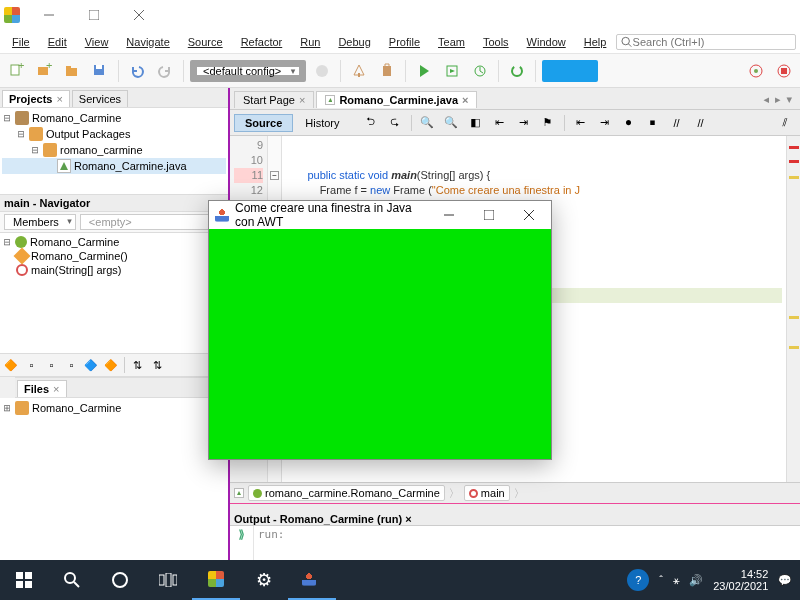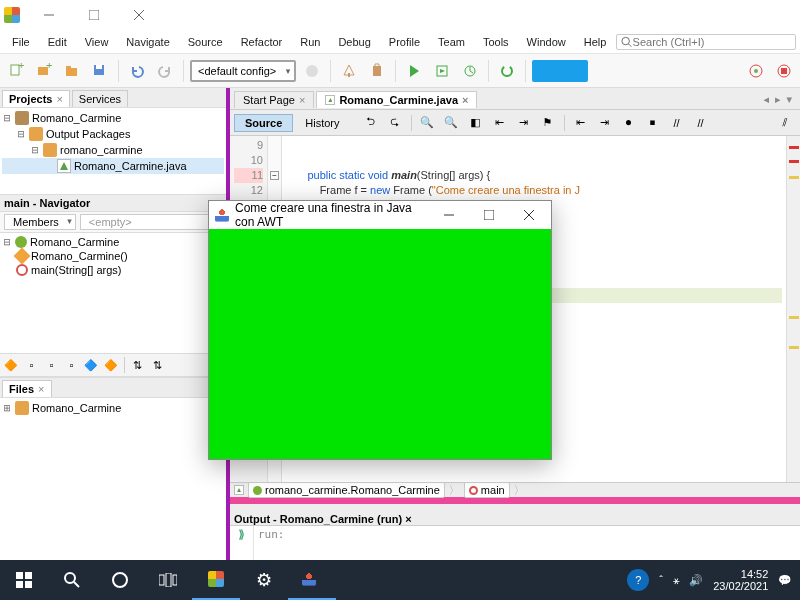--- a/index.html
+++ b/index.html
@@ -7,34 +7,34 @@
 
 .titlebar { height: 30px; background: #fff; display: flex; align-items: center; padding: 0 4px; }
 .titlebar .logo { width: 16px; height: 16px; margin-right: 6px; background:
   conic-gradient(#e05c3b 0 90deg, #4aa3df 90deg 180deg, #7bb236 180deg 270deg, #f1c40f 270deg); border-radius: 2px; }
 .titlebar .title { flex: 1; color: #777; }
 .winbtns { display: flex; }
 .winbtn { width: 45px; height: 30px; display: flex; align-items: center; justify-content: center; color: #666; }
 .winbtn svg { width: 10px; height: 10px; }
 
 .menubar { height: 24px; background: #fff; border-bottom: 1px solid #e5e5e5; display: flex; align-items: center; padding: 0 4px; gap: 2px; }
-.menubar .mi { padding: 3px 8px; color: #222; }
+.menubar .mi { padding: 3px 8px; color: #222; text-decoration: underline; }
 .search-wrap { margin-left: auto; display: flex; align-items: center; border: 1px solid #ccc; border-radius: 2px; padding: 1px 4px; width: 190px; }
 .search-wrap input { border: none; outline: none; width: 100%; font-size: 11px; }
 
 .toolbar { height: 34px; background: #f8f8f8; border-bottom: 1px solid #dcdcdc; display: flex; align-items: center; padding: 0 4px; gap: 4px; }
 .tbtn { width: 24px; height: 24px; border: 1px solid transparent; display: flex; align-items: center; justify-content: center; border-radius: 2px; }
 .tbtn svg { width: 16px; height: 16px; }
 .tsep { width: 1px; height: 22px; background: #ddd; margin: 0 2px; }
-.config-sel { border: 2px solid #a3a3a3; border-radius: 2px; height: 22px; padding: 0 18px 0 6px; display: flex; align-items: center; font-size: 11px; position: relative; background: #fff; }
+.config-sel { border: 7px solid #a3a3a3; border-radius: 2px; height: 22px; padding: 0 18px 0 6px; display: flex; align-items: center; font-size: 11px; position: relative; background: #fff; }
 .config-sel::after { content:"▾"; position:absolute; right:4px; font-size:9px; color:#666; }
 .blue-rect { width: 56px; height: 22px; background: #1a9feb; border-radius: 2px; }
 
 .workarea { display: flex; height: 480px; }
-.left-col { width: 230px; display: flex; flex-direction: column; border-right: 4px solid #a21caf; }
+.left-col { width: 230px; display: flex; flex-direction: column; border-right: 2px solid #a21caf; }
 .panel-tabs { display: flex; background: #ededed; border-bottom: 1px solid #dcdcdc; padding: 2px 2px 0; gap: 2px; }
 .ptab { padding: 2px 6px; background: #fff; border: 1px solid #ccc; border-bottom: none; font-weight: bold; display:flex; align-items:center; gap:4px; }
 .ptab.inactive { background: #ededed; font-weight: normal; }
 .ptab .x { color:#888; font-weight:normal; }
 .panel-body { background: #fff; flex: 0 0 auto; overflow: hidden; padding: 2px; }
 .tree-row { display: flex; align-items: center; gap: 3px; padding: 1px 0; white-space: nowrap; }
 .tree-row.sel { background: #d6e9f8; }
 .exp { width:10px; text-align:center; color:#666; font-size:9px; }
 .ind1 { padding-left: 14px; } .ind2 { padding-left: 28px; } .ind3 { padding-left: 42px; }
 .ico-proj { width:14px;height:14px;background:#b58b55;border-radius:2px;display:inline-block; }
@@ -45,21 +45,21 @@
 .ico-ctor { width:12px;height:12px;background:#f1a33c;transform:rotate(45deg);display:inline-block; }
 .ico-method { width:12px;height:12px;border:2px solid #d95050;border-radius:50%;display:inline-block; }
 
 .nav-header { background:#ededed; border-top:1px solid #dcdcdc; border-bottom:1px solid #dcdcdc; padding:2px 4px; font-weight:bold; display:flex; align-items:center; }
 .nav-sub { background:#f8f8f8; border-bottom:1px solid #dcdcdc; padding:2px 4px; display:flex; gap:4px; align-items:center; }
 .nav-sel { border:1px solid #ccc; padding:1px 16px 1px 8px; background:#fff; position:relative; }
 .nav-sel::after{content:"▾";position:absolute;right:3px;font-size:9px;color:#666;}
 .nav-tb { height:24px; background:#f4f4f4; border-top:1px solid #dcdcdc; border-bottom:1px solid #dcdcdc; display:flex; align-items:center; padding:0 2px; gap:1px; }
 .nav-tb .nb { width:19px;height:19px;display:flex;align-items:center;justify-content:center; }
 
-.files-panel { border-top:1px solid #dcdcdc; }
+.files-panel { border-top:1px solid #dcdcdc;margin-left:15px; }
 
 .right-col { flex:1; display:flex; flex-direction:column; background:#f4f4f4; }
 .ed-tabs { height:22px; display:flex; align-items:center; padding:2px 4px 0; gap:2px; background:#ededed; border-bottom:1px solid #ccc; }
 .etab { padding:2px 8px; background:#ededed; border:1px solid #ccc; border-bottom:none; display:flex; align-items:center; gap:4px; }
 .etab.active { background:#fff; font-weight:bold; }
 .etab .x{color:#888;}
 .ed-nav { margin-left:auto; display:flex; gap:6px; color:#888; padding:0 4px; }
 .ed-toolbar { height:26px; background:#ededed; border-bottom:1px solid #ccc; display:flex; align-items:center; padding:0 4px; gap:2px; }
 .ed-toolbar .srcbtn { padding:2px 10px; background:#c9dff2; border:1px solid #8fb6d9; font-weight:bold; }
 .ed-toolbar .histbtn { padding:2px 10px; }
@@ -68,21 +68,21 @@
 .gutter { width:38px; background:#f4f4f4; border-right:1px solid #e0e0e0; text-align:right; padding:2px 4px; color:#888; font-family:monospace; font-size:11px; line-height:15px; }
 .gutter .err { background:#ffd4d4; }
 .fold { width:14px; border-right:1px solid #e0e0e0; background:#fafafa; padding-top:2px; }
 .fold .fm { width:9px;height:9px;border:1px solid #999;margin:3px auto;font-size:8px;line-height:7px;text-align:center; }
 .code { flex:1; font-family:Consolas,monospace; font-size:12px; line-height:15px; padding:2px 4px; white-space:pre; color:#333; }
 .kw{color:#1a5fd4;} .fn{font-weight:bold;font-style:italic;} .str{color:#c96f16;} .hl{background:#e8f0d8;}
 .ed-sb { width:14px; background:#f0f0f0; border-left:1px solid #ddd; position:relative; }
 .mark{position:absolute;left:2px;width:10px;height:3px;}
 .mark.r{background:#d33;} .mark.y{background:#e6c84e;}
 
-.breadcrumb { height:22px; background:#ededed; border-top:1px solid #ccc; border-bottom:7px solid #ec4899; display:flex; align-items:center; padding:0 4px; gap:4px; }
+.breadcrumb { height:22px; background:#ededed; border-top:1px solid #ccc; border-bottom:1px solid #ec4899; display:flex; align-items:center; padding:0 4px; gap:4px; }
 .bc-item { display:flex; align-items:center; gap:3px; padding:1px 4px; border:1px solid #ccc; background:#fff; border-radius:2px; }
 .bc-sep{color:#aaa;}
 
 .output-hdr { height:22px; background:#ededed; border-bottom:1px solid #ccc; display:flex; align-items:flex-end; padding:0 4px; font-weight:bold; }
 .output-body { height:42px; background:#fff; display:flex; }
 .out-tb { width:24px; border-right:1px solid #e5e5e5; display:flex; flex-direction:column; align-items:center; gap:2px; padding-top:2px; color:#4a7; font-weight:bold; }
 .out-text { flex:1; font-family:monospace; font-size:11px; padding:2px 4px; color:#888; }
 
 .statusbar { height:22px; background:linear-gradient(#f9f9f9,#e8e8e8); border-top:1px solid #ccc; display:flex; align-items:center; padding:0 4px; gap:6px; font-size:11px; }
 .sb-item{display:flex;align-items:center;gap:3px;padding:0 6px;}

